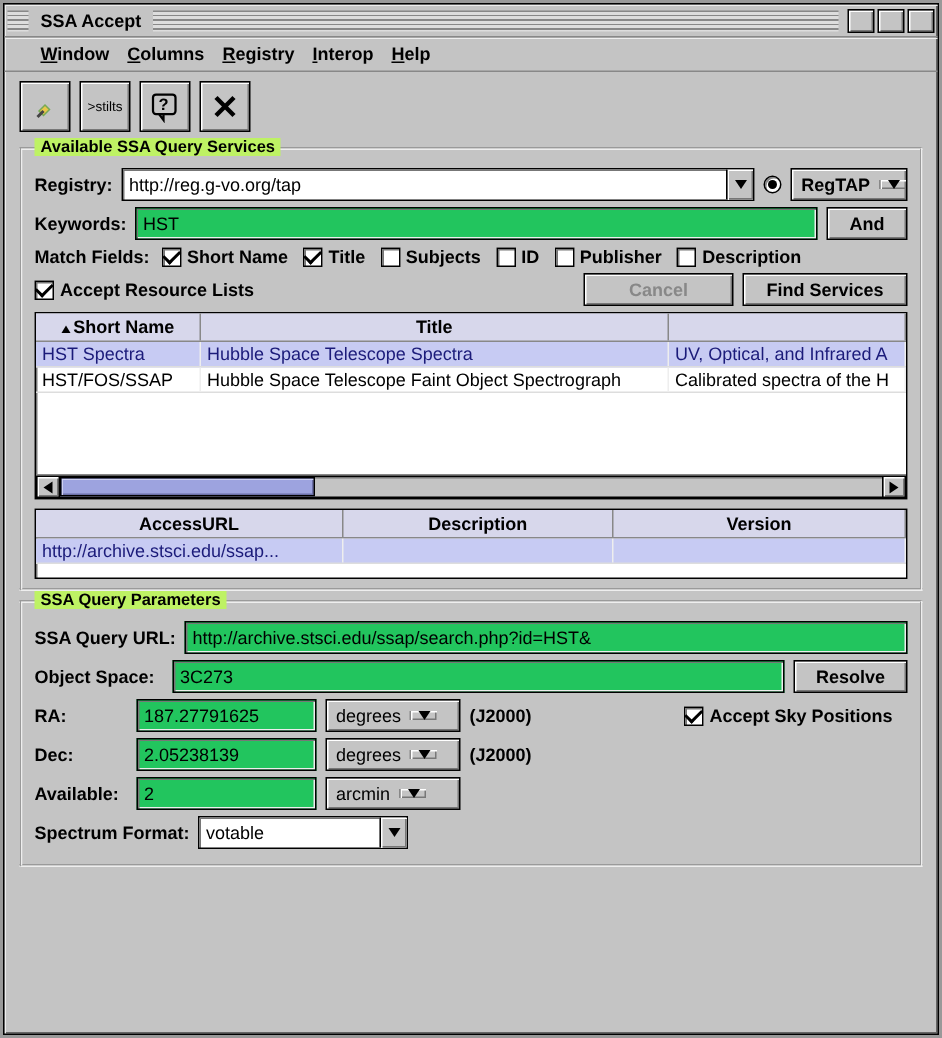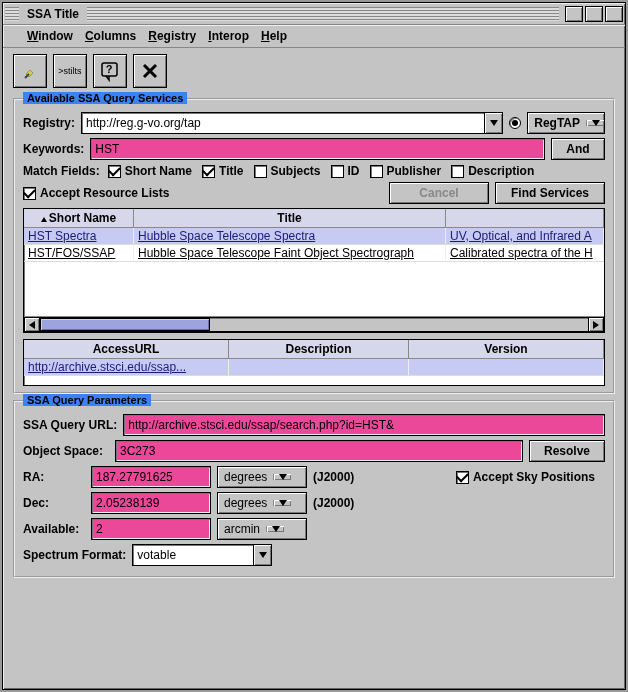--- a/index.html
+++ b/index.html
@@ -69,29 +69,29 @@
   .tbtn svg { display: block; }
   .tbtn .txt { font-size: 9px; line-height: 9px; }
   .fieldset {
     margin: 6px 10px;
     border: 2px groove #eee;
     padding: 8px 8px 6px;
     position: relative;
   }
   .legend {
     position: absolute; top: -8px; left: 8px;
-    background: #3b82f6;
+    background: #bef264;
     padding: 0 4px;
     font-weight: bold;
     font-size: 11px;
   }
   .row { display: flex; align-items: center; gap: 6px; margin: 4px 0; flex-wrap: nowrap; }
   .lbl { font-weight: bold; white-space: nowrap; }
   .inset {
-    background: #ec4899;
+    background: #22c55e;
     border: 1px solid #000;
     box-shadow: inset 1px 1px 0 #777, inset -1px -1px 0 #eee;
     height: 22px;
     padding: 2px 4px;
     font: inherit;
     outline: none;
   }
   .btn {
     background: #c4c4c4;
     border: 1px solid #000;
@@ -137,21 +137,21 @@
     border: 1px solid #000;
     box-shadow: inset 1px 1px 0 #777;
     background: #fff;
     margin-top: 4px;
   }
   .thead { display:flex; background:#d7d7eb; border-bottom:1px solid #888; font-weight:bold; }
   .thead .th { padding:2px 4px; border-right:1px solid #888; text-align:center; overflow:hidden; white-space:nowrap; }
   .tbody { height: 88px; overflow:hidden; }
   .tr { display:flex; border-bottom:1px solid #ddd; }
   .tr.sel { background:#c7cbf3; color:#1b1b7a; }
-  .td { padding:1px 4px; border-right:1px solid #eee; overflow:hidden; white-space:nowrap;text-decoration:underline; }
+  .td { padding:1px 4px; border-right:1px solid #eee; overflow:hidden; white-space:nowrap; }
   .c1 { flex:0 0 110px; }
   .c2 { flex:0 0 312px; }
   .c3 { flex:1 1 auto; }
   .hscroll {
     height: 16px; background:#c4c4c4;
     border-top:1px solid #888;
     display:flex; align-items:stretch;
   }
   .hscroll .sbtn { width:16px; border:1px solid #000; box-shadow: inset 1px 1px 0 #fff, inset -1px -1px 0 #777; background:#c4c4c4; display:flex; align-items:center; justify-content:center; }
   .hscroll .track { flex:1; border:1px solid #000; border-left:0; border-right:0; background:#c4c4c4; position:relative; box-shadow: inset 1px 1px 0 #777; }
@@ -162,21 +162,21 @@
   .lc3 { flex:1 1 auto; }
   .ok-bar { text-align:center; padding:10px 0 12px; }
 </style>
 </head>
 <body>
 
 <div class="window">
 
   <div class="titlebar">
     <div class="title-lines"></div>
-    <span class="title">SSA Title</span>
+    <span class="title">SSA Accept</span>
     <div class="title-spacer"></div>
     <div class="titlebtn"></div>
     <div class="titlebtn"></div>
     <div class="titlebtn"></div>
   </div>
 
   <div class="menubar">
     <div class="menuitem"><span class="ul">W</span><span>indow</span></div>
     <div class="menuitem"><span class="ul">C</span><span>olumns</span></div>
     <div class="menuitem"><span class="ul">R</span><span>egistry</span></div>

